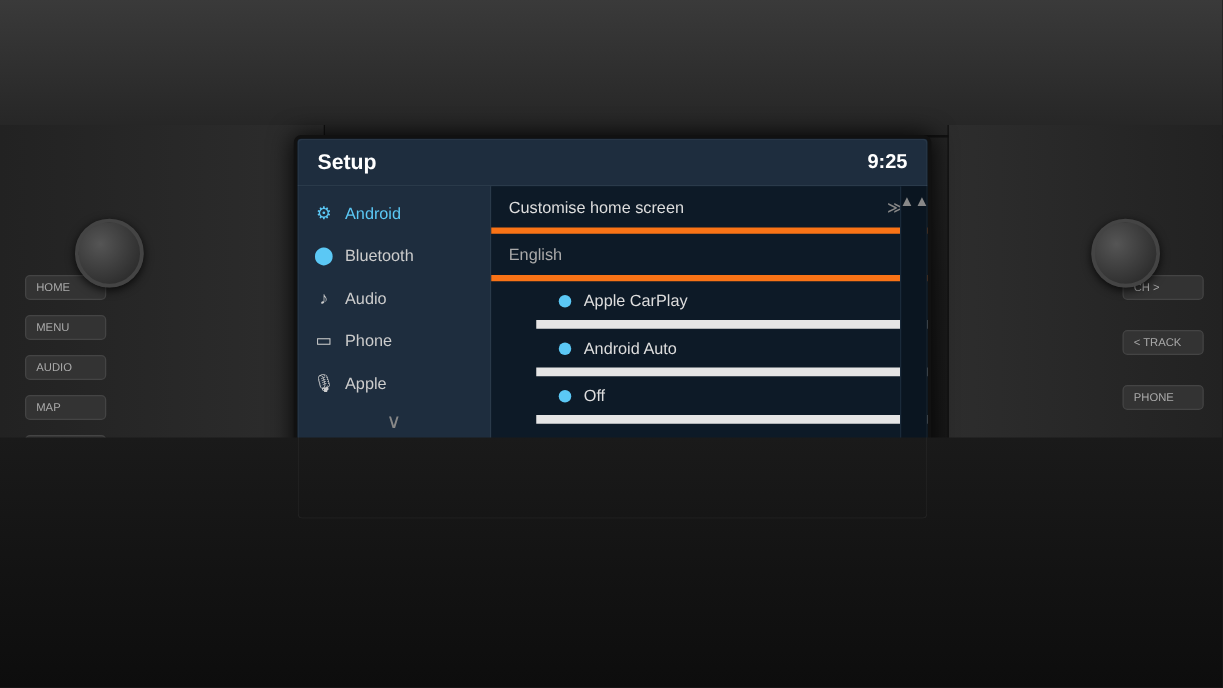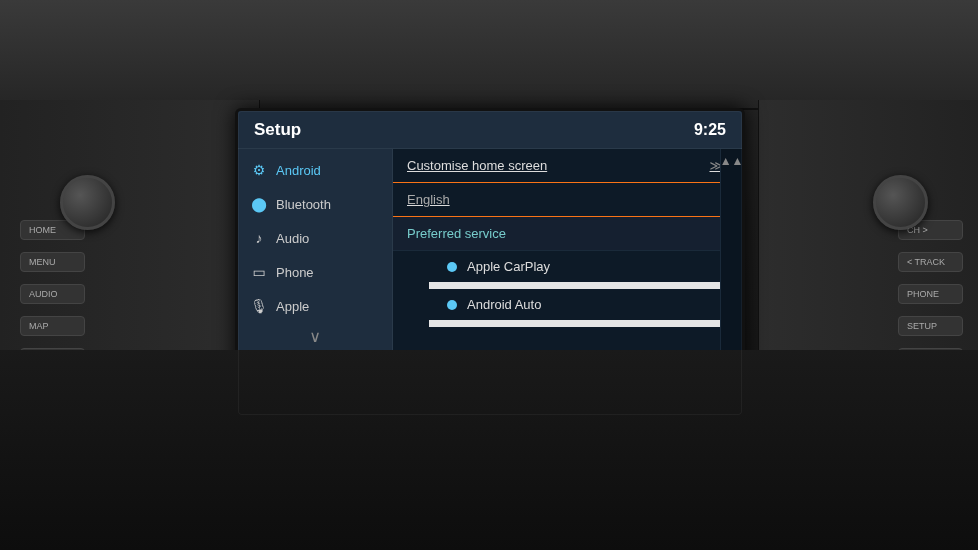--- a/index.html
+++ b/index.html
@@ -65,21 +65,21 @@
       flex-direction: column;
       gap: 12px;
     }
 
     .btn-group-right {
       position: absolute;
       right: 15px;
       top: 120px;
       display: flex;
       flex-direction: column;
-      gap: 12px;
+      gap: 24px;
     }
 
     .phys-btn {
       background: #333;
       border: 1px solid #444;
       border-radius: 4px;
       color: #aaa;
       font-size: 9px;
       text-align: left;
       padding: 4px 8px;
@@ -245,24 +245,23 @@
     .content-right {
       flex: 1;
       background: #0d1a27;
       position: relative;
     }
 
     .content-row {
       display: flex;
       align-items: center;
       padding: 9px 14px;
-      border-bottom: 1px solid #f97316;
+      border-bottom: 5px solid #f97316;
       color: #ddd;
       font-size: 13px;
-      text-decoration: underline;
     }
 
     .content-row .row-label {
       flex: 1;
     }
 
     .content-row .row-value {
       color: #aaa;
       font-size: 13px;
     }
@@ -411,32 +410,32 @@
 
         <div class="content-row">
           <span class="row-label">Customise home screen</span>
           <span class="scroll-arr" style="color:#888; font-size:13px;">⋙</span>
         </div>
 
         <div class="content-row">
           <span class="row-value">English</span>
         </div>
 
-        <div class="preferred-header">
-          <span class="ph-label">Preferred service</span>
-          <span class="chevron-up">∧</span>
-        </div>
 
         <div class="option-row">
           <span class="radio-dot"></span>
           <span>Apple CarPlay</span>
         </div>
         <div class="option-row">
           <span class="radio-dot"></span>
           <span>Android Auto</span>
+        </div>
+        <div class="option-row">
+          <span class="radio-dot"></span>
+          <span>Off</span>
         </div>
 
         <div class="scroll-arrows" style="position:absolute; right:0; top:0; bottom:0; width:22px; background:#0a1520; border-left:1px solid #1a2a3a; display:flex; flex-direction:column; align-items:center; justify-content:space-between; padding:6px 0;">
           <span class="scroll-arr" style="color:#888; font-size:12px;">▲▲</span>
           <span class="scroll-arr" style="color:#888; font-size:12px;">▼▼</span>
         </div>
       </div>
     </div>
   </div>
 

